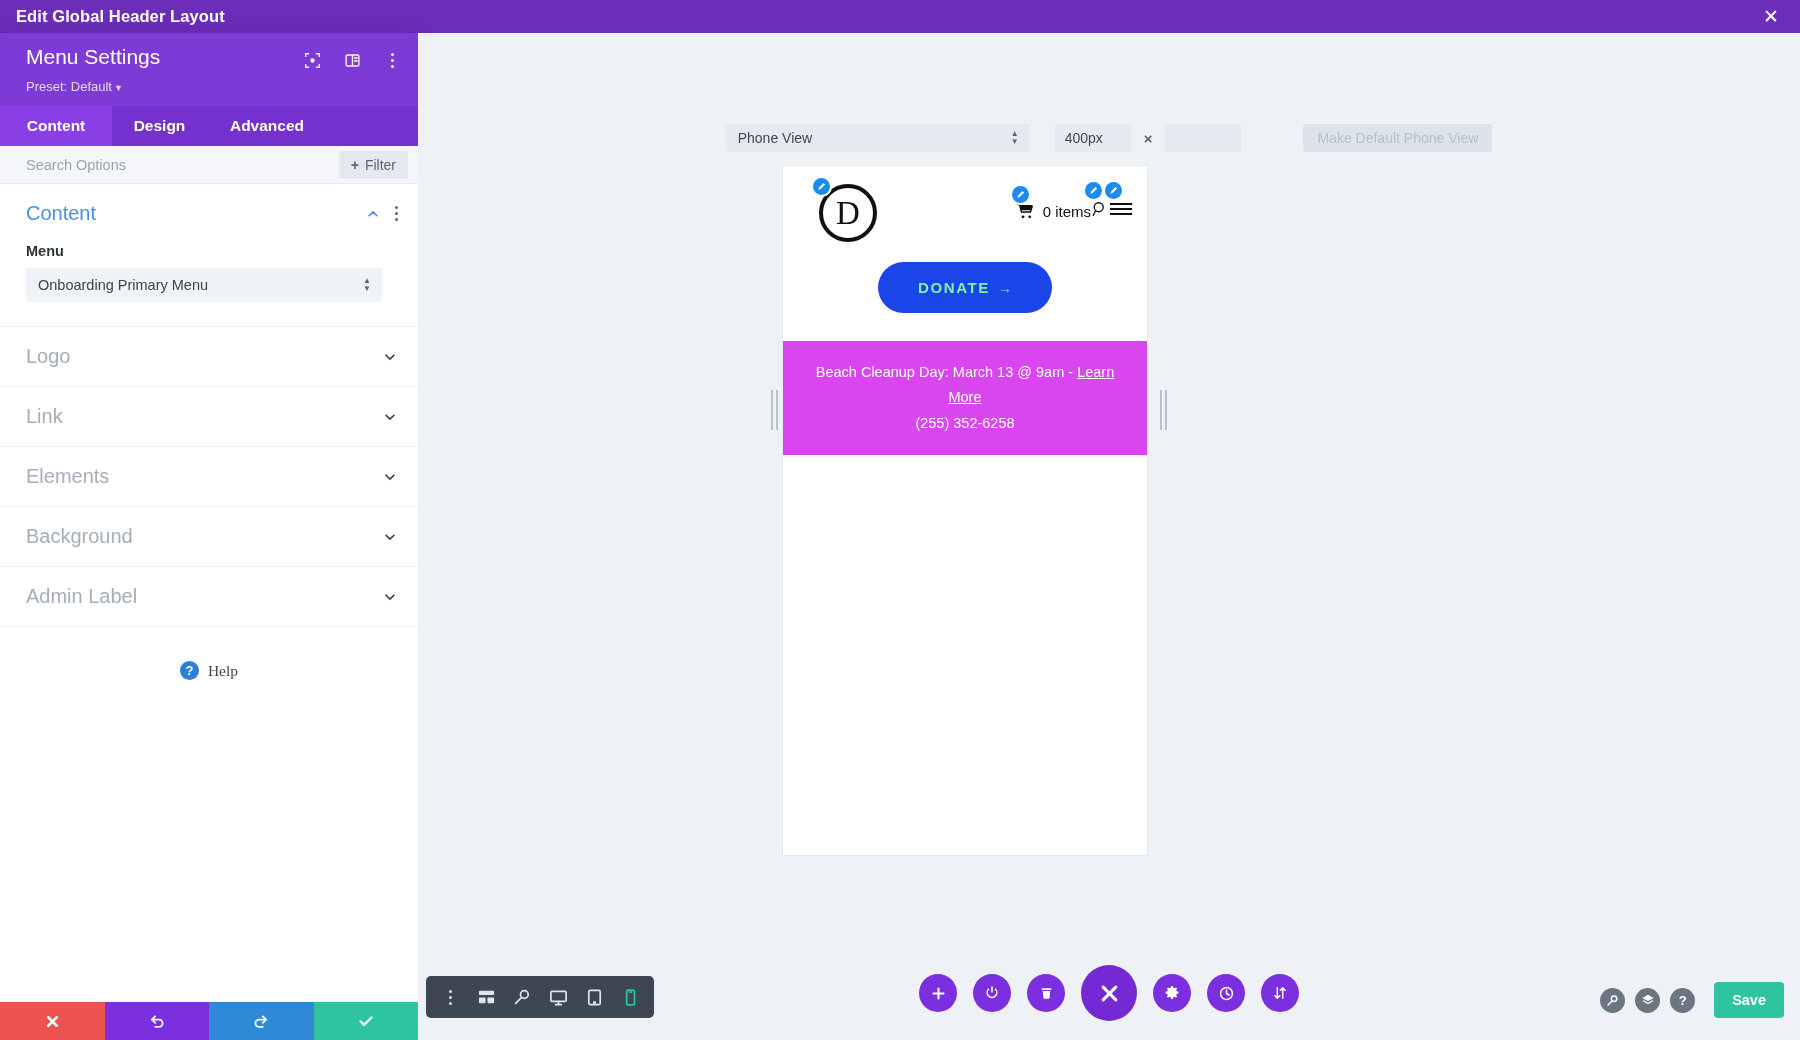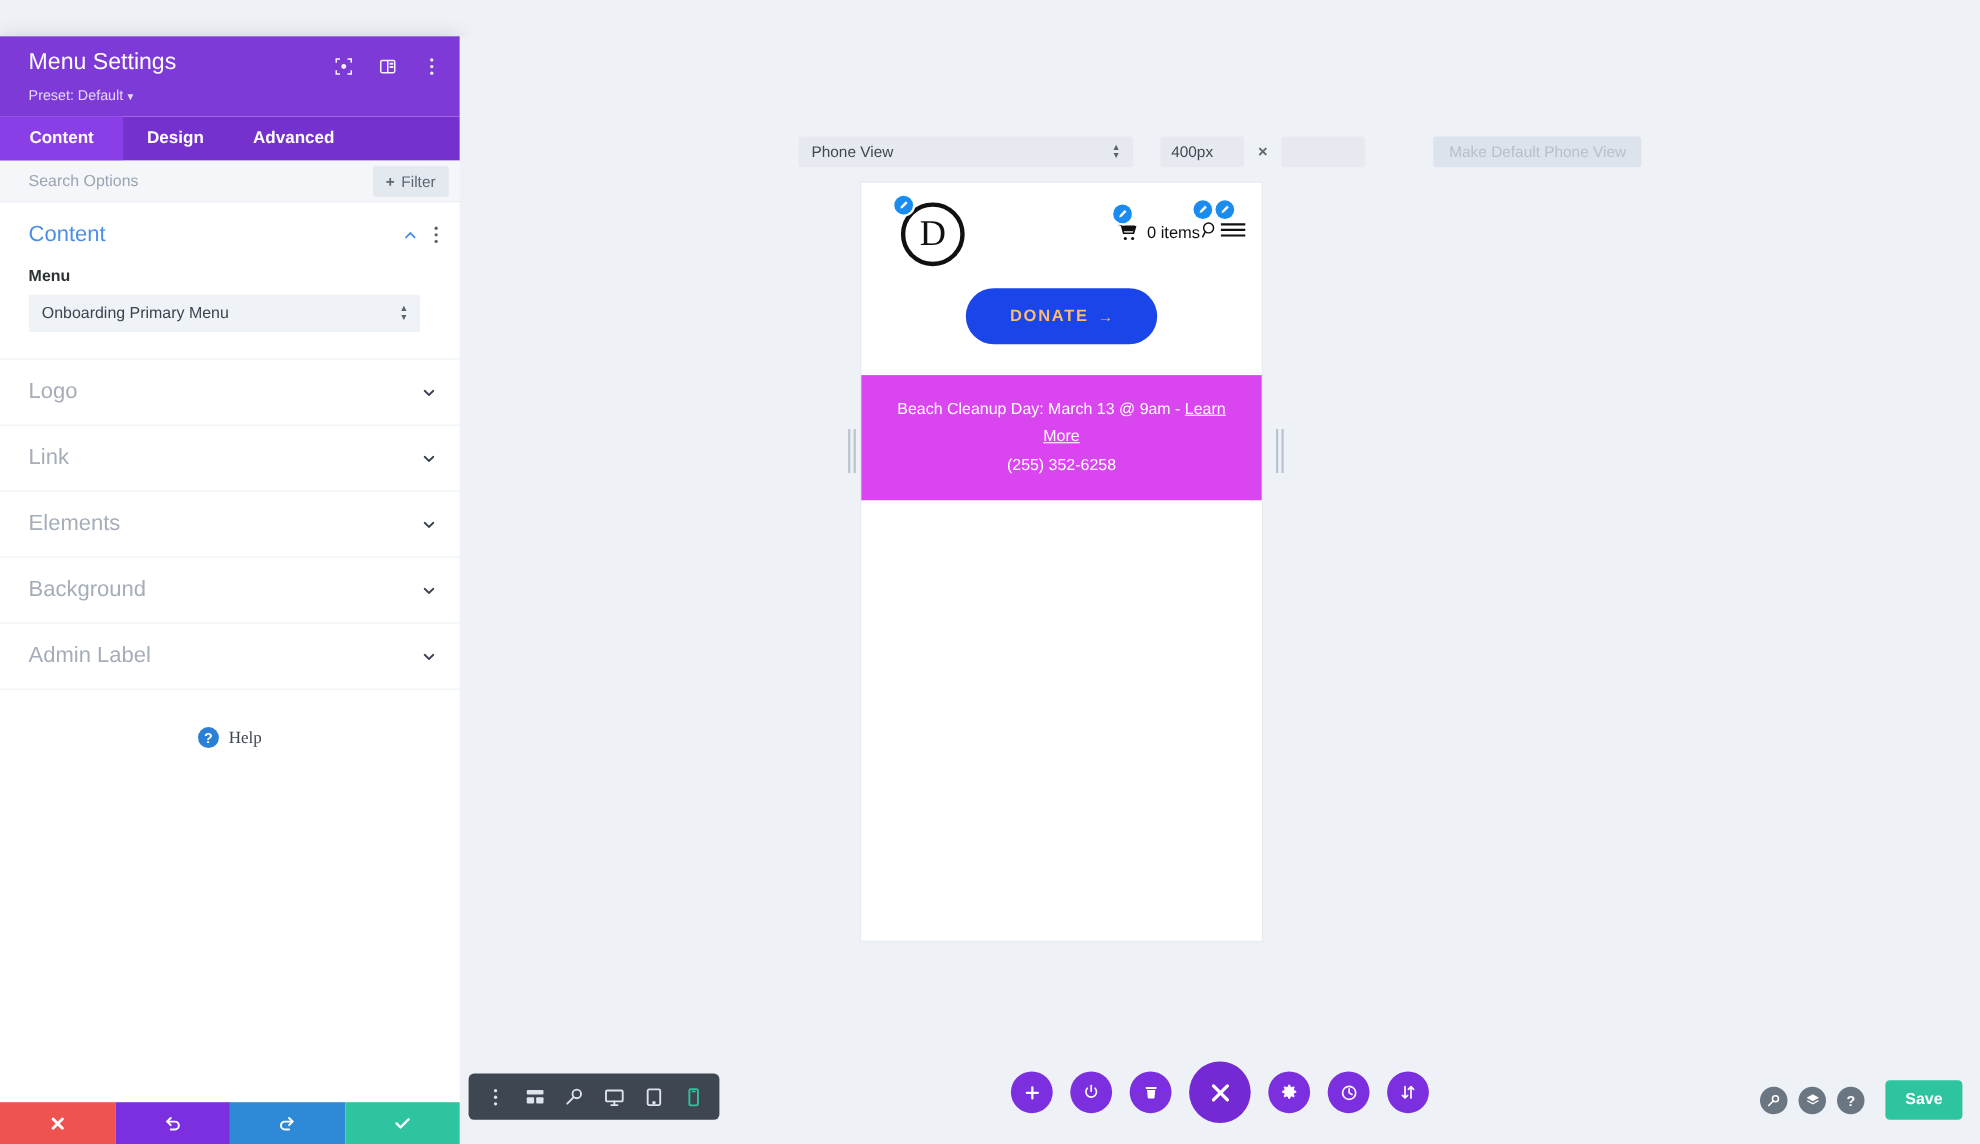--- a/index.html
+++ b/index.html
@@ -170,21 +170,21 @@
   .icon-btn { position: relative; cursor: pointer; }
 
   .edit-badge {
     position: absolute; width: 17px; height: 17px; border-radius: 50%;
     background: #1a8cf0; display: flex; align-items: center; justify-content: center;
     z-index: 5; box-shadow: 0 0 0 2px #fff;
   }
 
   .donate-wrap { display: flex; justify-content: center; margin-top: 20px; }
   .donate-btn {
-    background: #1a45e8; color: #fdba74; border-radius: 30px;
+    background: #1a45e8; color: #86efac; border-radius: 30px;
     padding: 17px 40px; font-size: 15px; font-weight: 700; letter-spacing: 1.6px;
     cursor: pointer; display: flex; align-items: center; gap: 8px;
   }
   .donate-btn .arr { font-size: 14px; font-weight: 400; letter-spacing: 0; }
 
   .banner {
     background: #d946ef; color: #fff; text-align: center;
     padding: 19px 26px 19px 26px; line-height: 1.75; font-size: 14.5px;
   }
   .banner a { color: #fff; text-decoration: underline; }
@@ -234,20 +234,24 @@
   .save-btn {
     margin-left: 9px; background: #2ec4a0; color: #fff; border-radius: 4px;
     padding: 10px 18px; font-size: 14.5px; font-weight: 600; cursor: pointer;
   }
 </style>
 </head>
 <body>
 
 <div class="app">
 
+  <div class="topbar">
+    <div class="topbar-title">Edit Global Header Layout</div>
+    <div class="topbar-close">✕</div>
+  </div>
 
   <div class="panel">
 
     <div class="panel-head">
       <div class="panel-head-row">
         <div>
           <div class="panel-title">Menu Settings</div>
           <div class="panel-preset">
             <span>Preset: Default</span><span class="caret">▼</span>
           </div>

